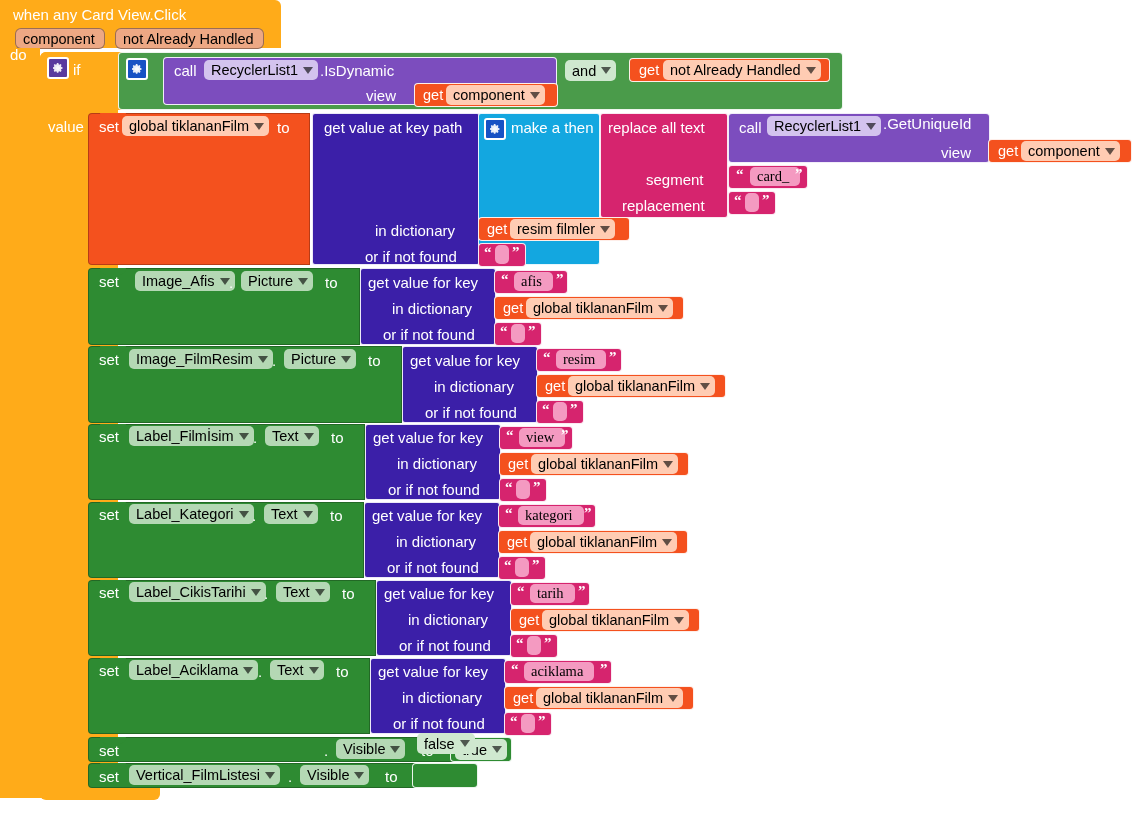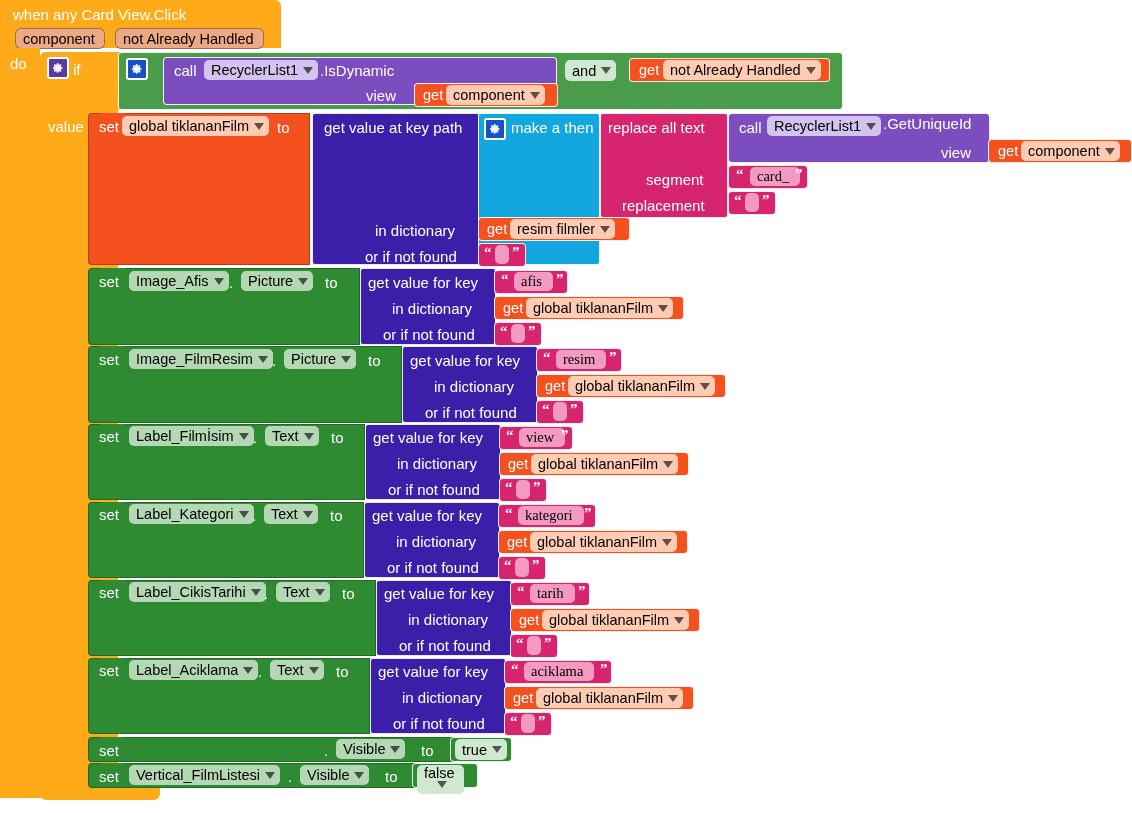--- a/index.html
+++ b/index.html
@@ -120,21 +120,21 @@
 
   <div class="field pill-var novar" style="left:15px; top:28px; height:21px; background:#eda884; border:1px solid rgba(0,0,0,0.35); border-radius:6px;">
     <span class="cap">component</span>
   </div>
   <div class="field pill-var novar" style="left:115px; top:28px; height:21px; background:#eda884; border:1px solid rgba(0,0,0,0.35); border-radius:6px;">
     <span class="cap">not Already Handled</span>
   </div>
 
   <div class="blk c-event" style="left:0px; top:48px; width:40px; height:750px;"></div>
   <div class="blk c-event" style="left:0px; top:782px; width:160px; height:16px; border-radius:0 0 6px 6px;"></div>
-  <div class="lbl" style="left:10px; top:55px;">do</div>
+  <div class="lbl" style="left:10px; top:46px;">do</div>
 
   <div class="blk c-control" style="left:40px; top:52px; width:78px; height:746px; border-radius:6px 0 0 6px;"></div>
   <div class="blk c-control" style="left:40px; top:52px; width:240px; height:58px; border-radius:6px 6px 0 0;"></div>
   <div class="blk c-control" style="left:40px; top:110px; width:48px; height:688px;"></div>
   <div class="blk c-control" style="left:40px; top:786px; width:120px; height:14px; border-radius:0 0 6px 6px;"></div>
 
   <div class="gear" style="left:47px; top:57px; background:#5a3a9e; border:2px solid #fff;">
     <svg width="12" height="12" viewBox="0 0 24 24" aria-hidden="true">
       <path fill="#ffffff" d="M12 8.5a3.5 3.5 0 1 0 0 7 3.5 3.5 0 0 0 0-7zm0 5a1.5 1.5 0 1 1 0-3 1.5 1.5 0 0 1 0 3z"></path>
       <path fill="#ffffff" d="M21 13.5v-3l-2.4-.4a6.9 6.9 0 0 0-.8-1.9l1.4-2-2.1-2.1-2 1.4a6.9 6.9 0 0 0-1.9-.8L12.8 2h-3l-.4 2.6a6.9 6.9 0 0 0-1.9.8l-2-1.4L3.4 6.1l1.4 2a6.9 6.9 0 0 0-.8 1.9L2 10.4v3l2 .4c.2.7.5 1.3.8 1.9l-1.4 2 2.1 2.1 2-1.4c.6.4 1.2.6 1.9.8l.4 2.4h3l.4-2.4c.7-.2 1.3-.5 1.9-.8l2 1.4 2.1-2.1-1.4-2c.4-.6.6-1.2.8-1.9l2.4-.4z" opacity="0.9"></path>
@@ -247,21 +247,21 @@
   <div class="blk c-text ol-white rad" style="left:478px; top:243px; width:48px; height:24px;"></div>
   <div class="quote" style="left:484px; top:244px;">“</div>
   <div class="field pill-text novar" style="left:495px; top:245px; height:19px; width:14px; padding:0;">
     <span class="cap"></span>
   </div>
   <div class="quote" style="left:512px; top:244px;">”</div>
 
   <div class="blk c-setcomp ol-dark" style="left:88px; top:268px; width:272px; height:77px; border-radius:4px 0 0 4px;"></div>
   <div class="notch c-setcomp" style="left:100px; top:268px;"></div>
   <div class="lbl" style="left:99px; top:273px;">set</div>
-  <div class="field pill-green" style="left:129px; top:271px;">
+  <div class="field pill-green" style="left:135px; top:271px;">
     <span class="cap">Image_Afis</span>
     <span class="arrow"></span>
   </div>
   <div class="lbl" style="left:229px; top:274px;">.</div>
   <div class="field pill-green" style="left:241px; top:271px;">
     <span class="cap">Picture</span>
     <span class="arrow"></span>
   </div>
   <div class="lbl" style="left:325px; top:274px;">to</div>
 
@@ -513,18 +513,18 @@
     <span class="cap">Vertical_FilmListesi</span>
     <span class="arrow"></span>
   </div>
   <div class="lbl" style="left:288px; top:768px;">.</div>
   <div class="field pill-green" style="left:300px; top:765px;">
     <span class="cap">Visible</span>
     <span class="arrow"></span>
   </div>
   <div class="lbl" style="left:385px; top:768px;">to</div>
   <div class="blk c-setcomp ol-white rad" style="left:412px; top:763px; width:66px; height:25px;"></div>
-  <div class="field pill-logic" style="left:417px; top:765px; height:29px;flex-direction:column;">
+  <div class="field pill-logic" style="left:417px; top:733px; height:21px;">
     <span class="cap">false</span>
     <span class="arrow"></span>
   </div>
 
 </div>
 
 </body></html>

